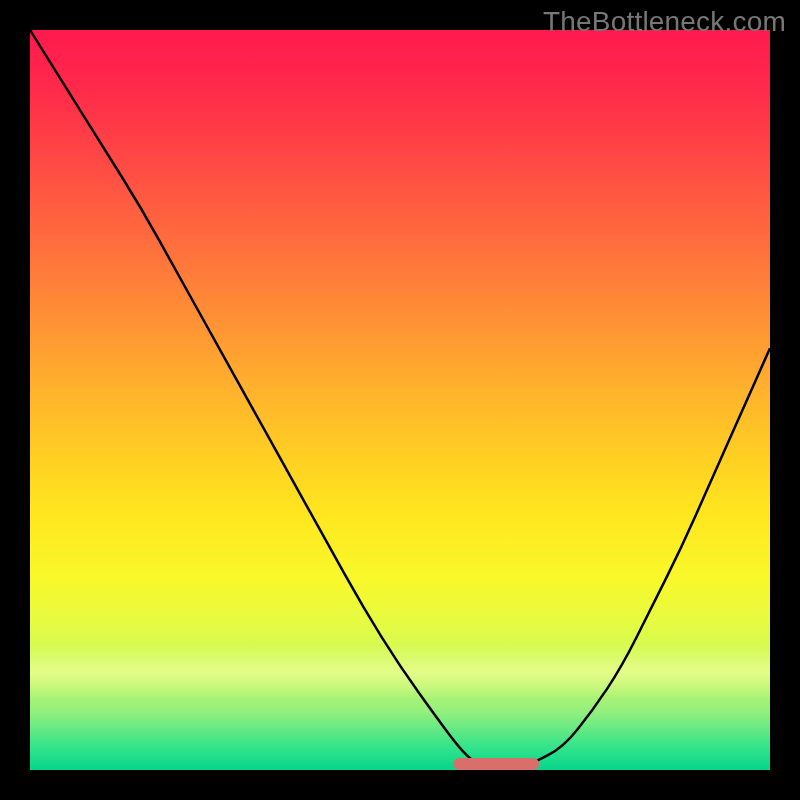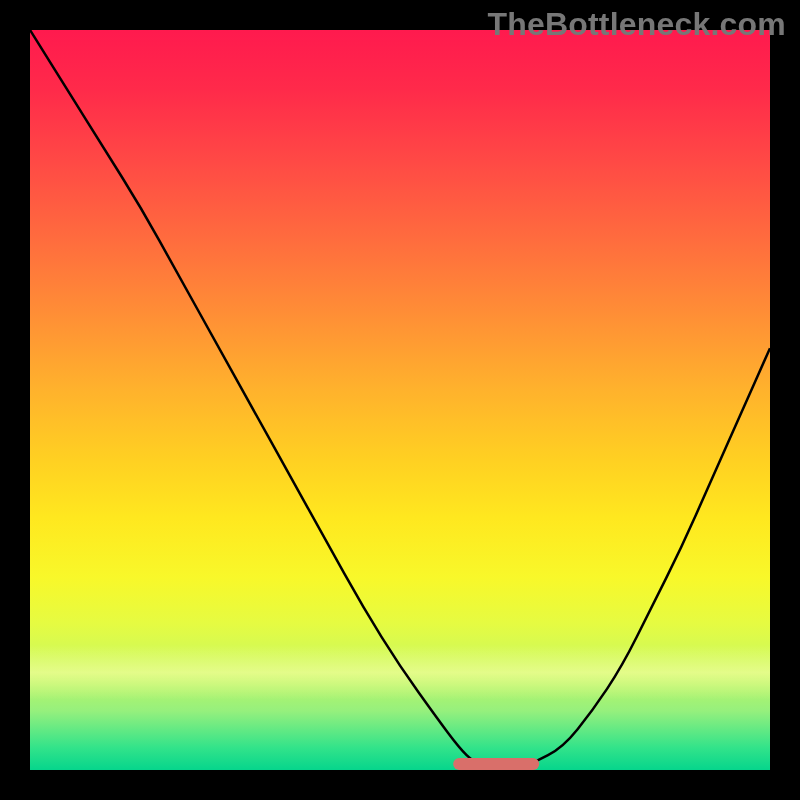--- a/index.html
+++ b/index.html
@@ -14,22 +14,22 @@
   .frame {
     position: relative;
     width: 800px;
     height: 800px;
     background: #000;
   }
   .watermark {
     position: absolute;
     top: 6px;
     right: 14px;
-    font-size: 32px;
-    font-weight: 700;
+    font-size: 28px;
+    font-weight: 400;
     color: #777;
     letter-spacing: 0.2px;
     z-index: 10;
   }
   .plotarea {
     position: absolute;
     left: 30px;
     top: 30px;
     width: 740px;
     height: 740px;

